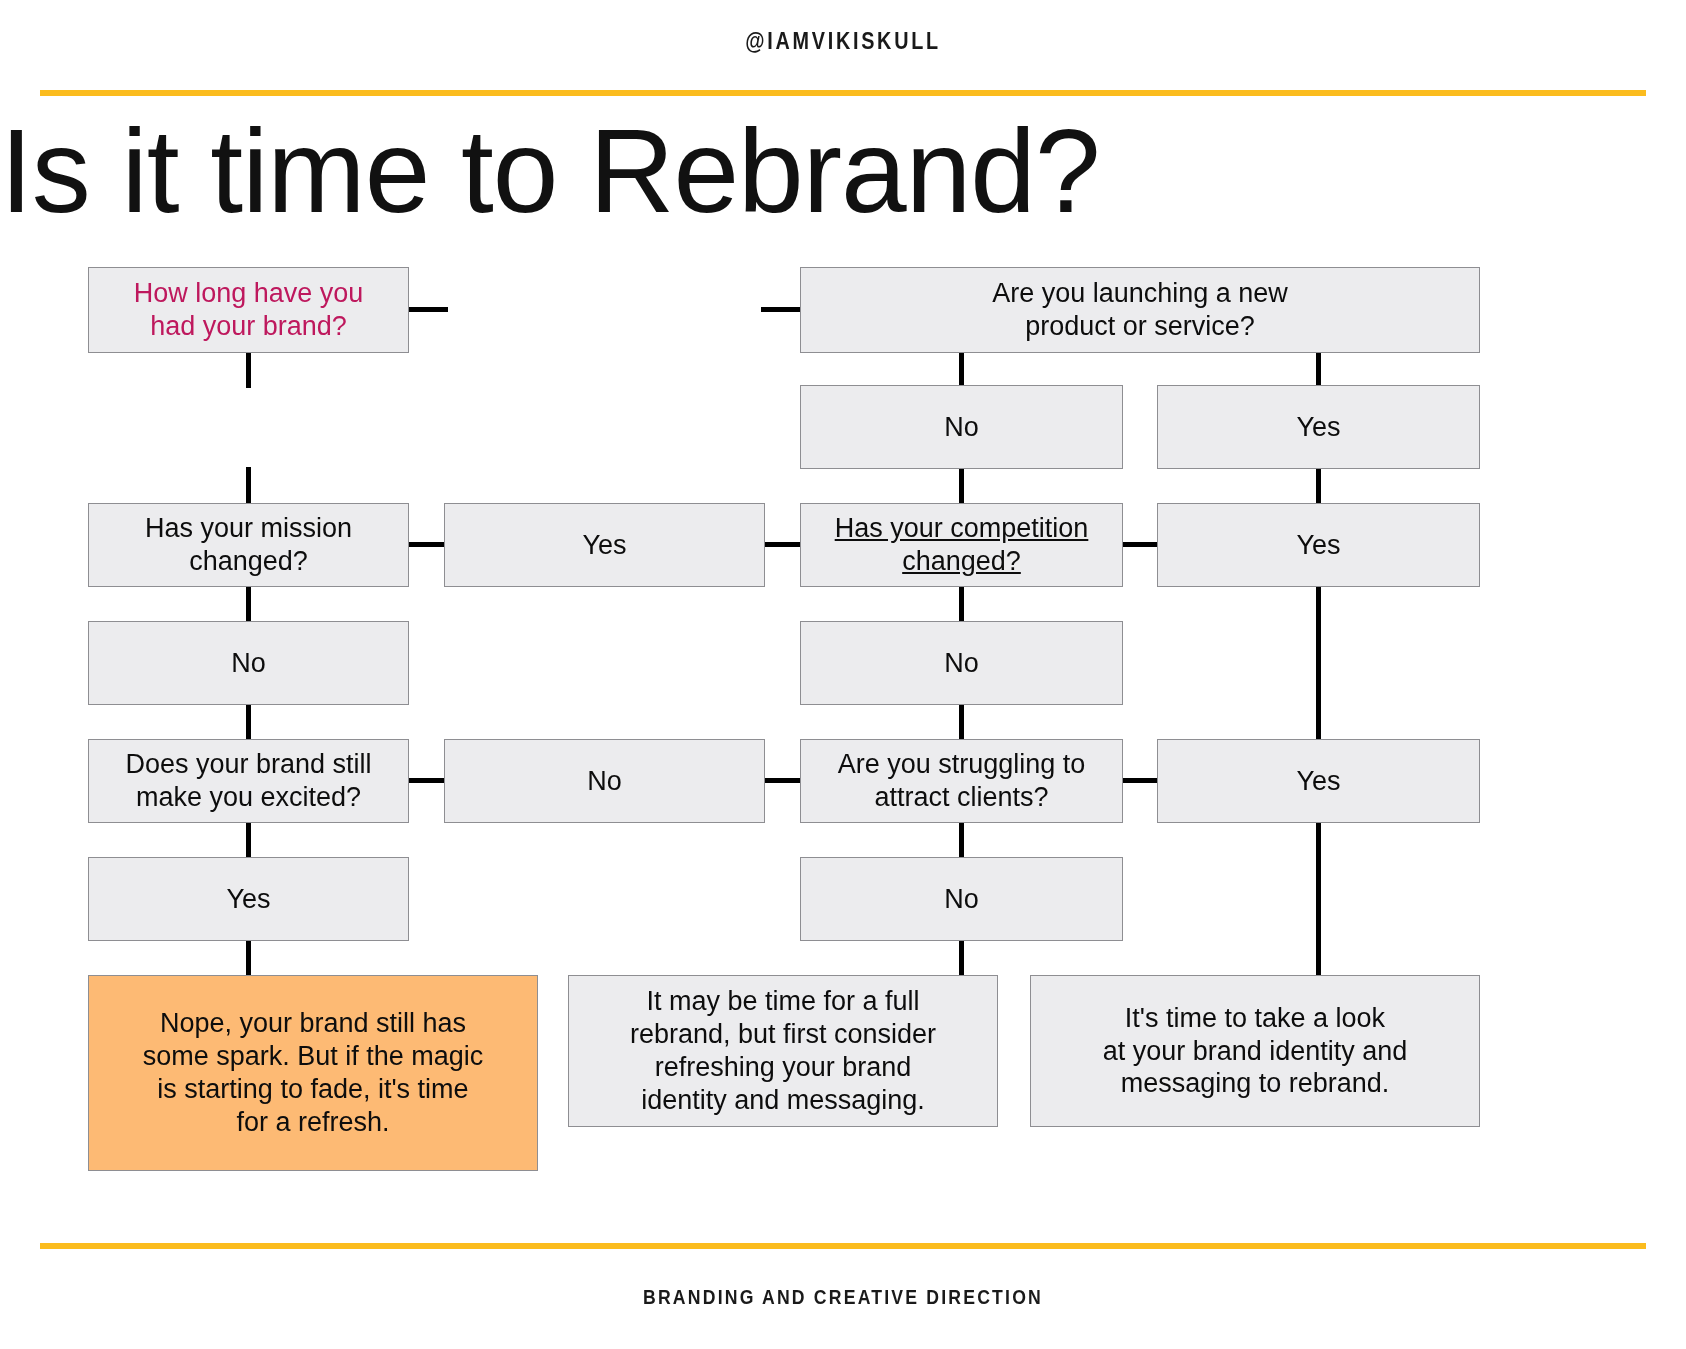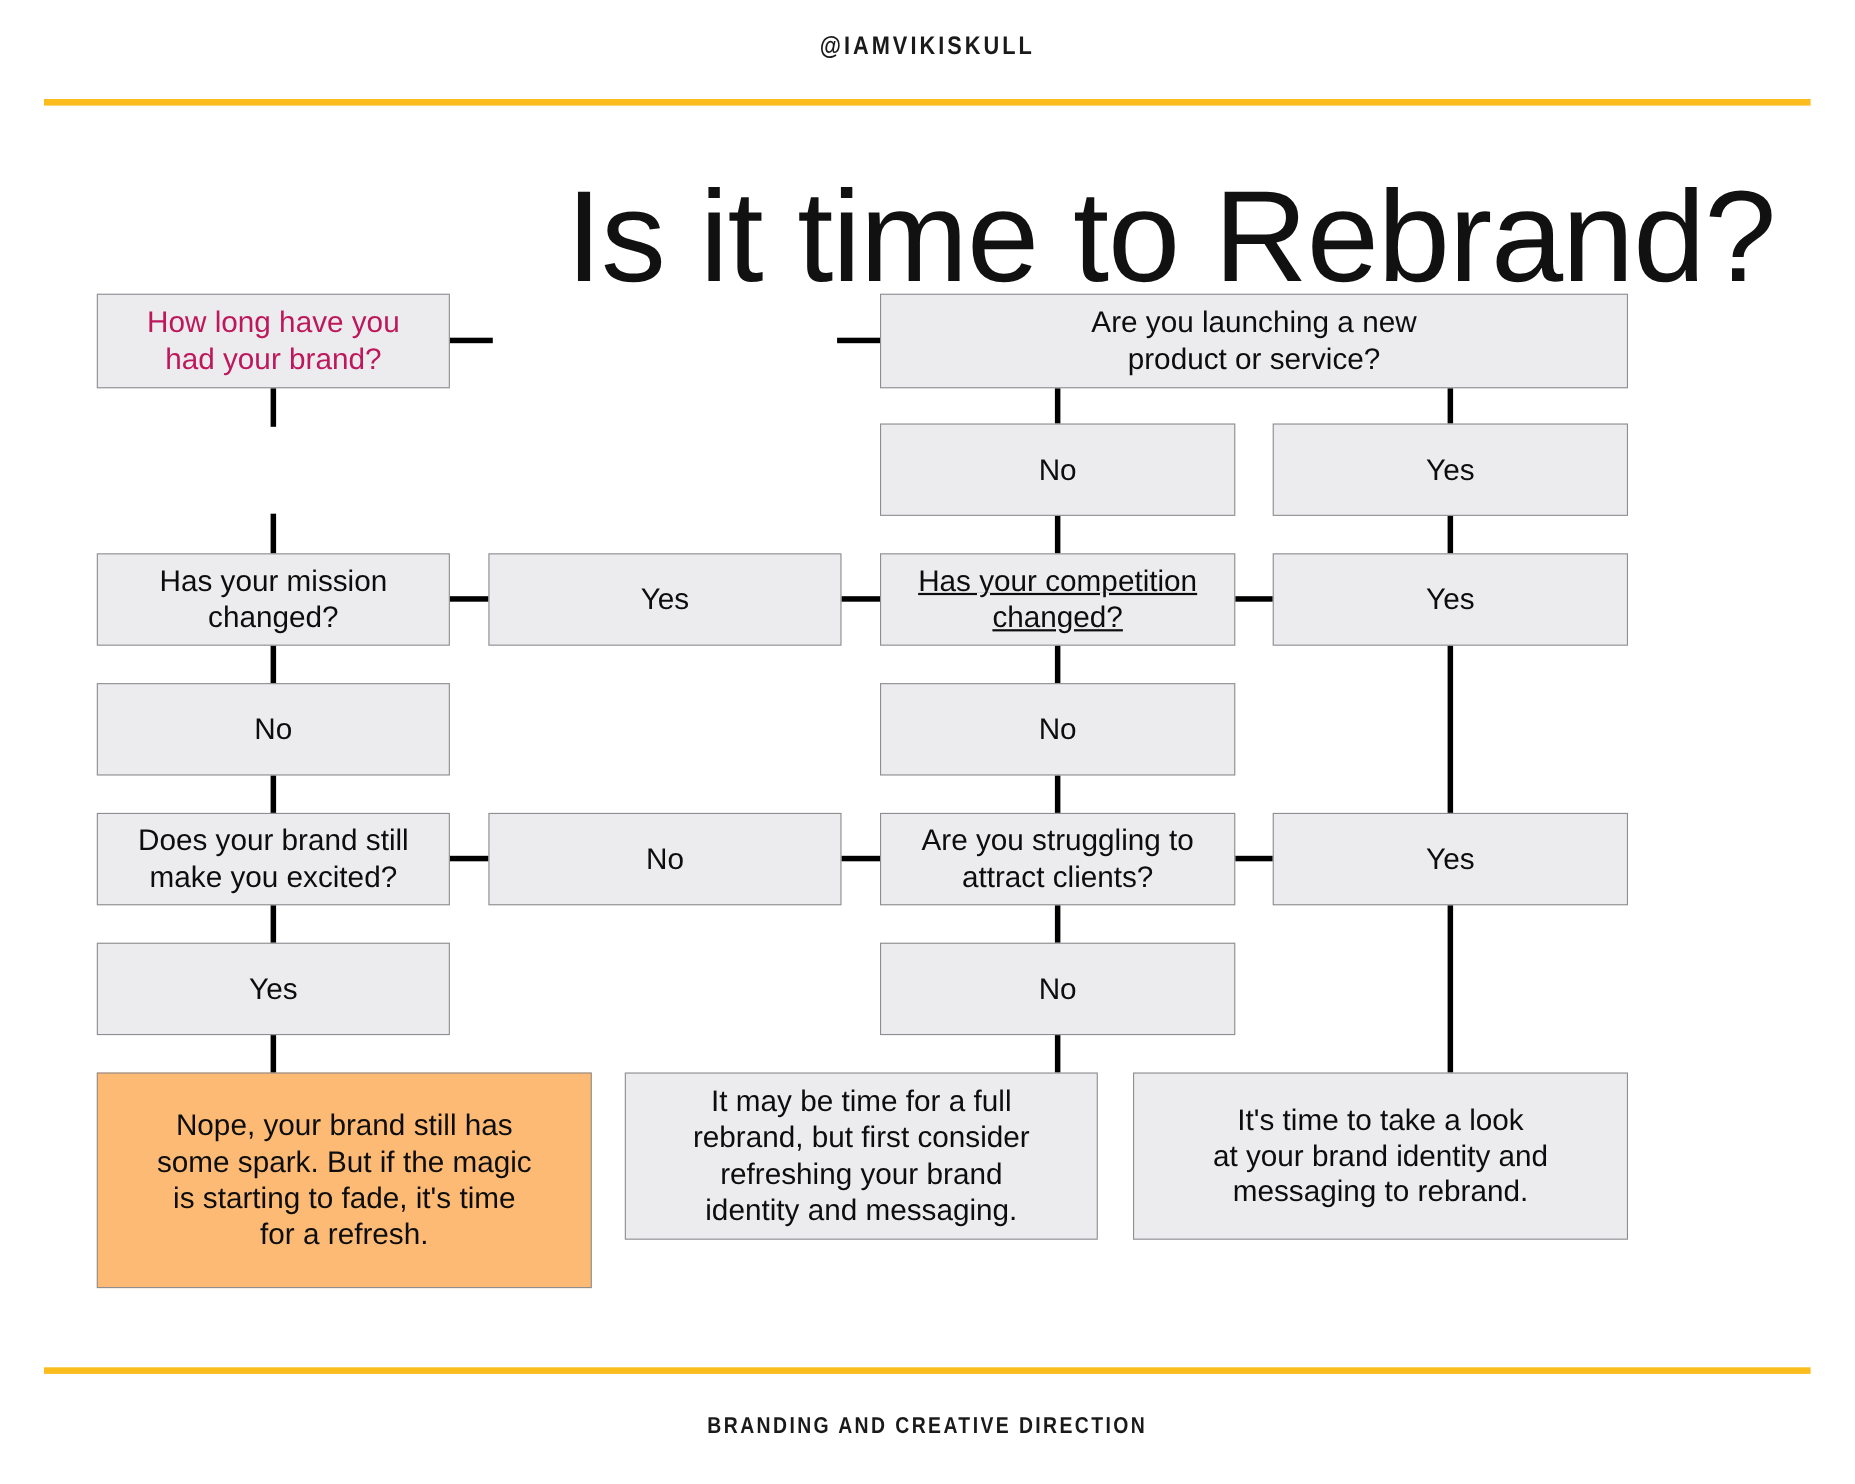--- a/index.html
+++ b/index.html
@@ -32,28 +32,27 @@
     position:absolute;left:0;top:1285px;width:1686px;
     text-align:center;
     font-size:21px;font-weight:bold;
     letter-spacing:2.6px;
     color:#1a1a1a;
     font-family:"Liberation Sans Narrow","Liberation Sans",sans-serif;
     transform:scaleX(0.84);
   }
   .title{
     position:absolute;left:0;top:112px;width:1614px;
-    text-align:right;
+    text-align:left;
     font-size:118px;
     font-weight:300;
     letter-spacing:-1px;
     line-height:1.0;
     color:#111111;
     white-space:nowrap;
-    margin-top:44px;
   }
 
   
   .node{
     position:absolute;
     background:#ececee;
     border:1px solid #8e8e92;
     box-sizing:border-box;
     display:flex;align-items:center;justify-content:center;
     text-align:center;

